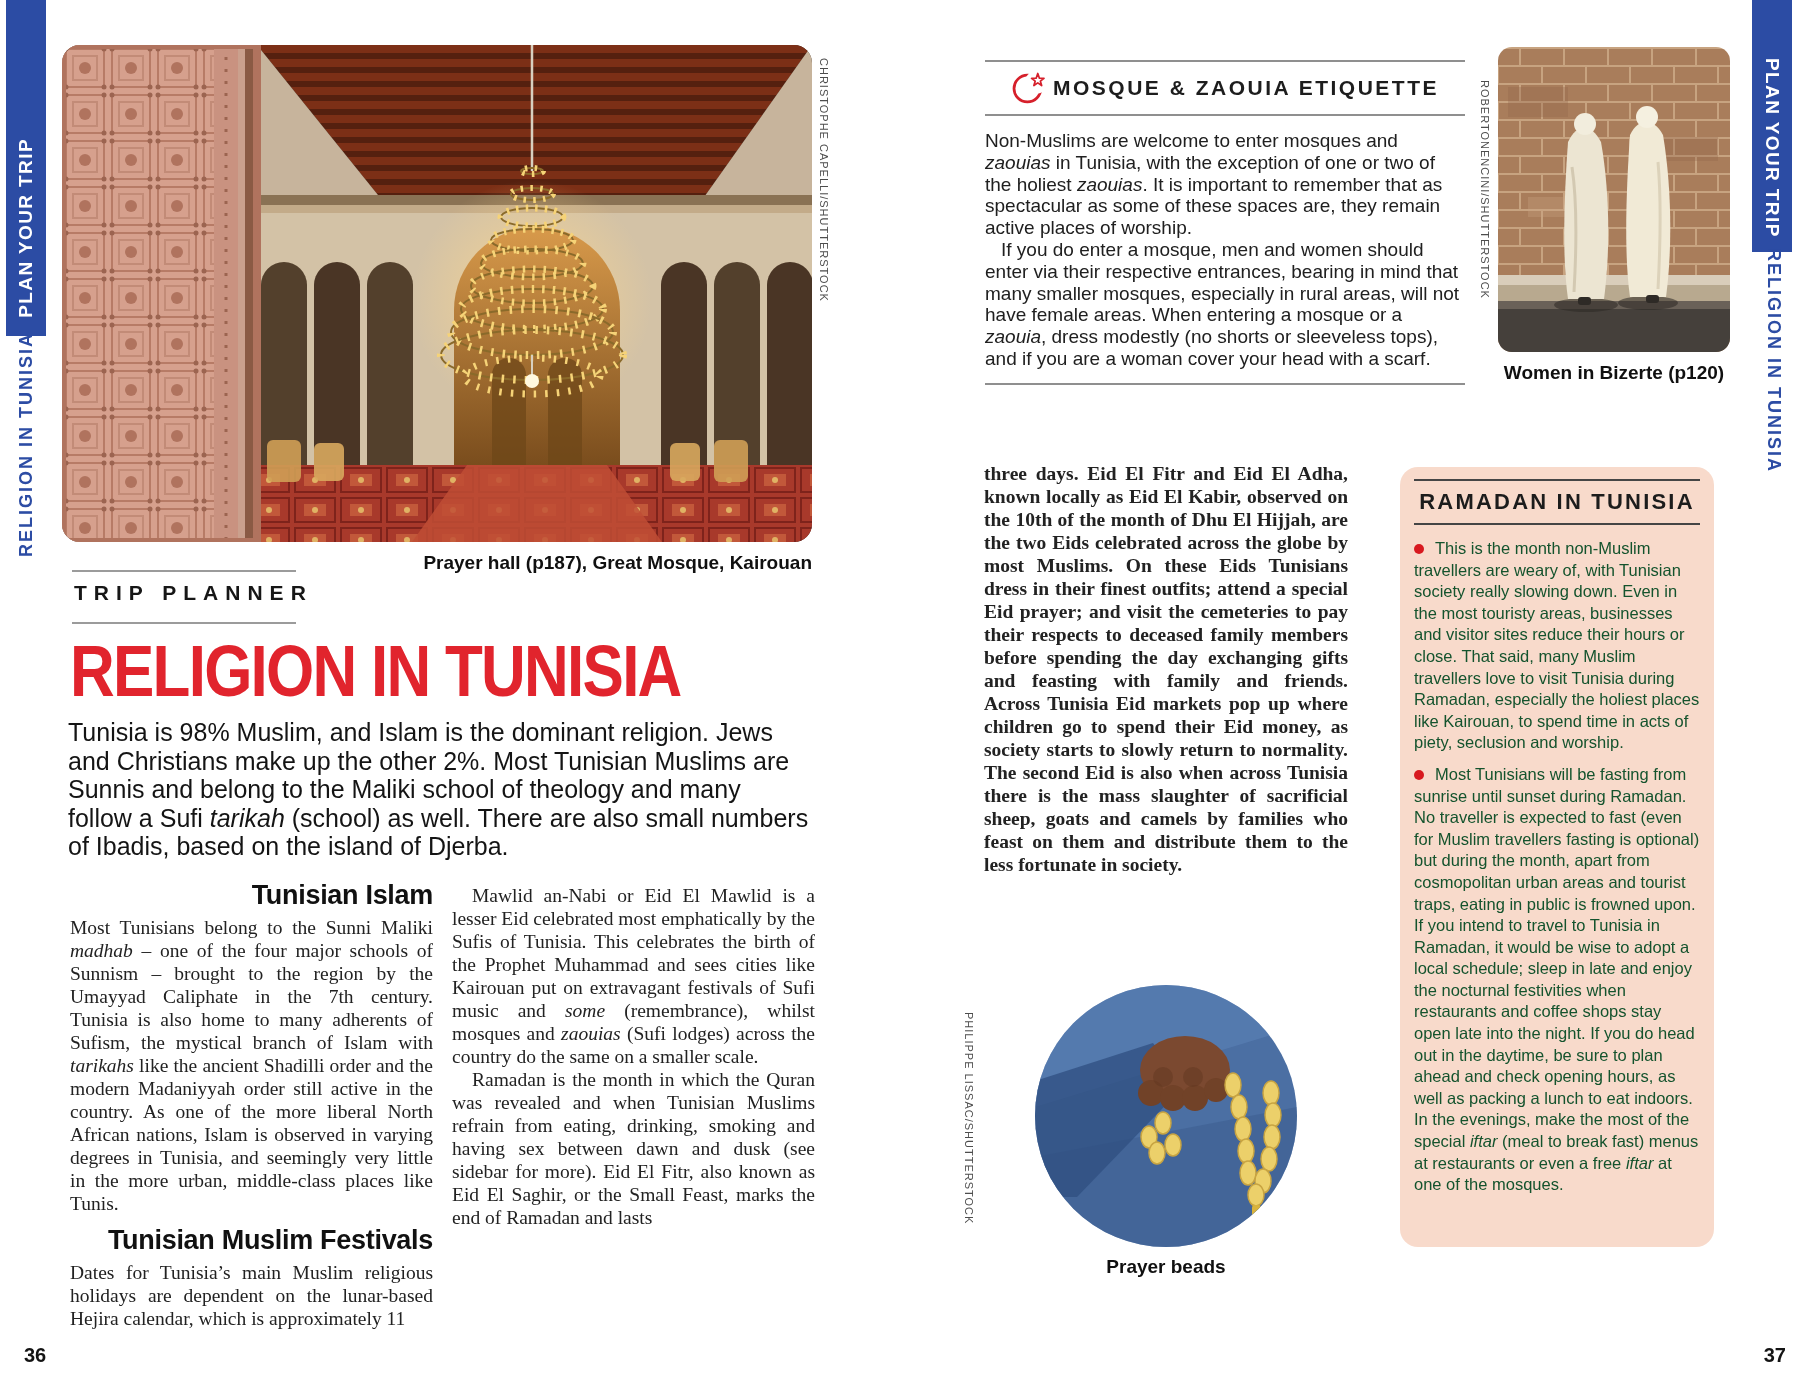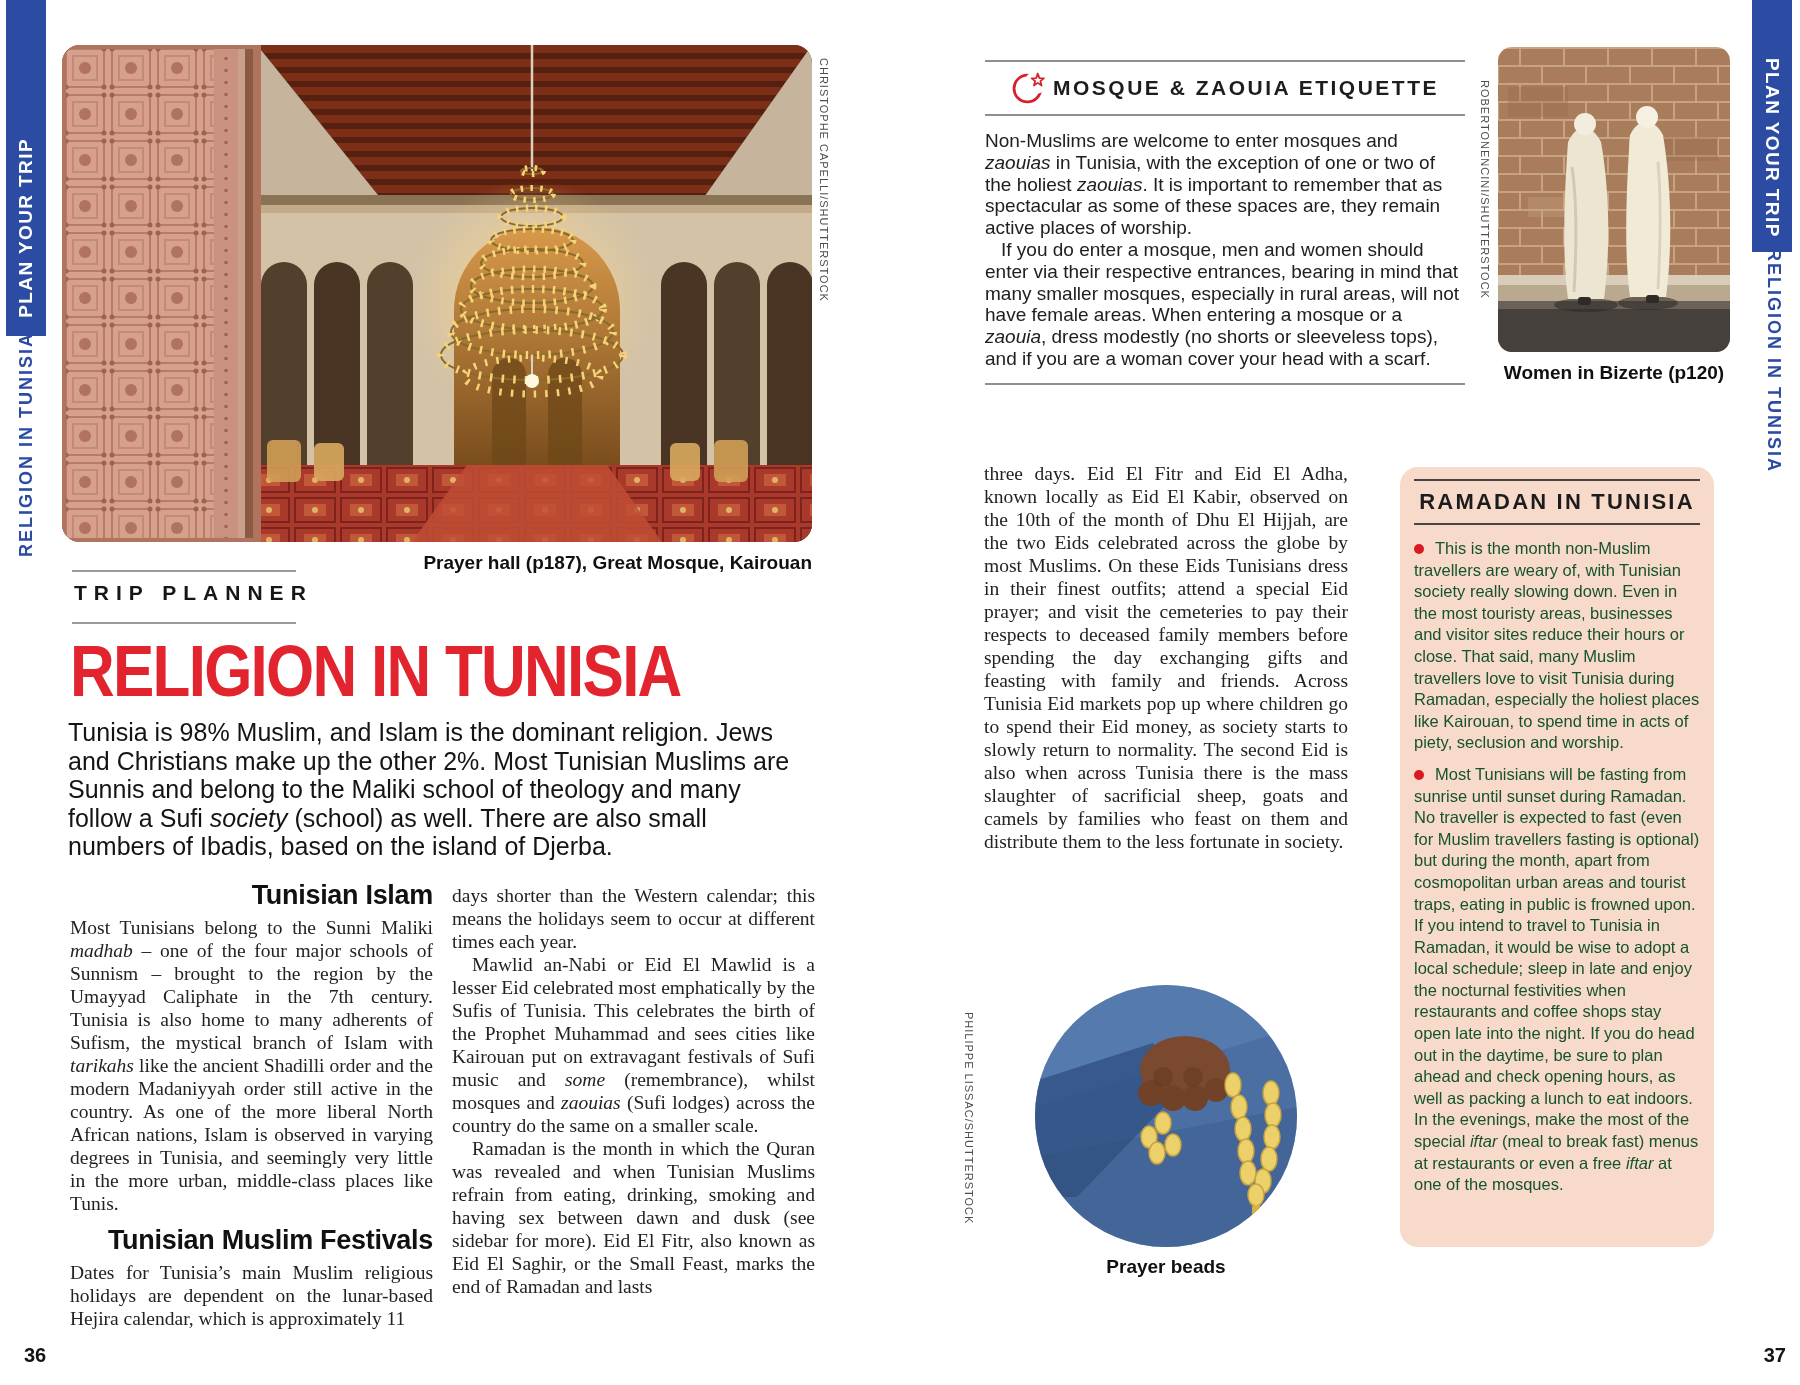--- a/index.html
+++ b/index.html
@@ -56,21 +56,21 @@
   
   .col{position:absolute;width:363px;font-family:"Liberation Serif","DejaVu Serif",serif;
        font-size:19.5px;line-height:23px;text-align:justify;color:#222;}
   .col p{margin:0;}
   .col p.ind{text-indent:20px;}
   .colhead{font-family:"Liberation Sans",sans-serif;font-size:27px;font-weight:700;
            color:#111;margin:0 0 9px 0;letter-spacing:-.3px;text-align:right;}
   .colhead.h2b{margin-top:14px;}
   .col-1{left:70px;top:884px;}
   .col-2{left:452px;top:884px;}
-  .col-right{left:984px;top:462px;width:364px;}
+  .col-right{left:984px;top:462px;width:364px;font-weight:bold;}
 
   
   .etiquette{position:absolute;left:985px;top:60px;width:480px;}
   .etq-rule{height:2px;background:#8f8f8f;}
   .etq-head{display:flex;align-items:center;justify-content:center;gap:4px;padding:4px 0;}
   .etq-title{font-size:21px;font-weight:700;letter-spacing:2.5px;color:#1d1d1d;}
   .etq-body{margin-top:14px;font-size:19px;line-height:21.8px;color:#202020;}
   .etq-body p{margin:0;}
   .etq-body p.ind{text-indent:16px;}
   .etq-bottom{margin-top:13px;}
@@ -203,31 +203,30 @@
     </svg>
   </div>
   <div class="credit credit-mosque">CHRISTOPHE CAPELLI/SHUTTERSTOCK</div>
   <div class="caption caption-mosque">Prayer hall (p187), Great Mosque, Kairouan</div>
 
   <div class="kicker-rule kicker-rule-top"></div>
   <div class="kicker">TRIP PLANNER</div>
   <div class="kicker-rule kicker-rule-bottom"></div>
 
   <h1 class="main-title">RELIGION IN TUNISIA</h1>
-  <p class="lede">Tunisia is 98% Muslim, and Islam is the dominant religion. Jews and Christians make up the other 2%. Most Tunisian Muslims are Sunnis and belong to the Maliki school of theology and many follow a Sufi <i>society</i> (school) as well. There are also small numbers of Ibadis, based on the island of Djerba.</p>
+  <p class="lede">Tunisia is 98% Muslim, and Islam is the dominant religion. Jews and Christians make up the other 2%. Most Tunisian Muslims are Sunnis and belong to the Maliki school of theology and many follow a Sufi <i>tarikah</i> (school) as well. There are also small numbers of Ibadis, based on the island of Djerba.</p>
 
   <div class="col col-1">
     <h2 class="colhead">Tunisian Islam</h2>
     <p>Most Tunisians belong to the Sunni Maliki <i>madhab</i> – one of the four major schools of Sunnism – brought to the region by the Umayyad Caliphate in the 7th century. Tunisia is also home to many adherents of Sufism, the mystical branch of Islam with <i>tarikahs</i> like the ancient Shadilli order and the modern Madaniyyah order still active in the country. As one of the more liberal North African nations, Islam is observed in varying degrees in Tunisia, and seemingly very little in the more urban, middle-class places like Tunis.</p>
     <h2 class="colhead h2b">Tunisian Muslim Festivals</h2>
     <p>Dates for Tunisia’s main Muslim religious holidays are dependent on the lunar-based Hejira calendar, which is approximately 11</p>
   </div>
 
   <div class="col col-2">
-    <p>days shorter than the Western calendar; this means the holidays seem to occur at different times each year.</p>
     <p class="ind">Mawlid an-Nabi or Eid El Mawlid is a lesser Eid celebrated most emphatically by the Sufis of Tunisia. This celebrates the birth of the Prophet Muhammad and sees cities like Kairouan put on extravagant festivals of Sufi music and <i>some</i> (remembrance), whilst mosques and <i>zaouias</i> (Sufi lodges) across the country do the same on a smaller scale.</p>
     <p class="ind">Ramadan is the month in which the Quran was revealed and when Tunisian Muslims refrain from eating, drinking, smoking and having sex between dawn and dusk (see sidebar for more). Eid El Fitr, also known as Eid El Saghir, or the Small Feast, marks the end of Ramadan and lasts</p>
   </div>
 
   <div class="pagenum pagenum-left">36</div>
 
   <div class="etiquette">
     <div class="etq-rule"></div>
     <div class="etq-head">
       <span>

